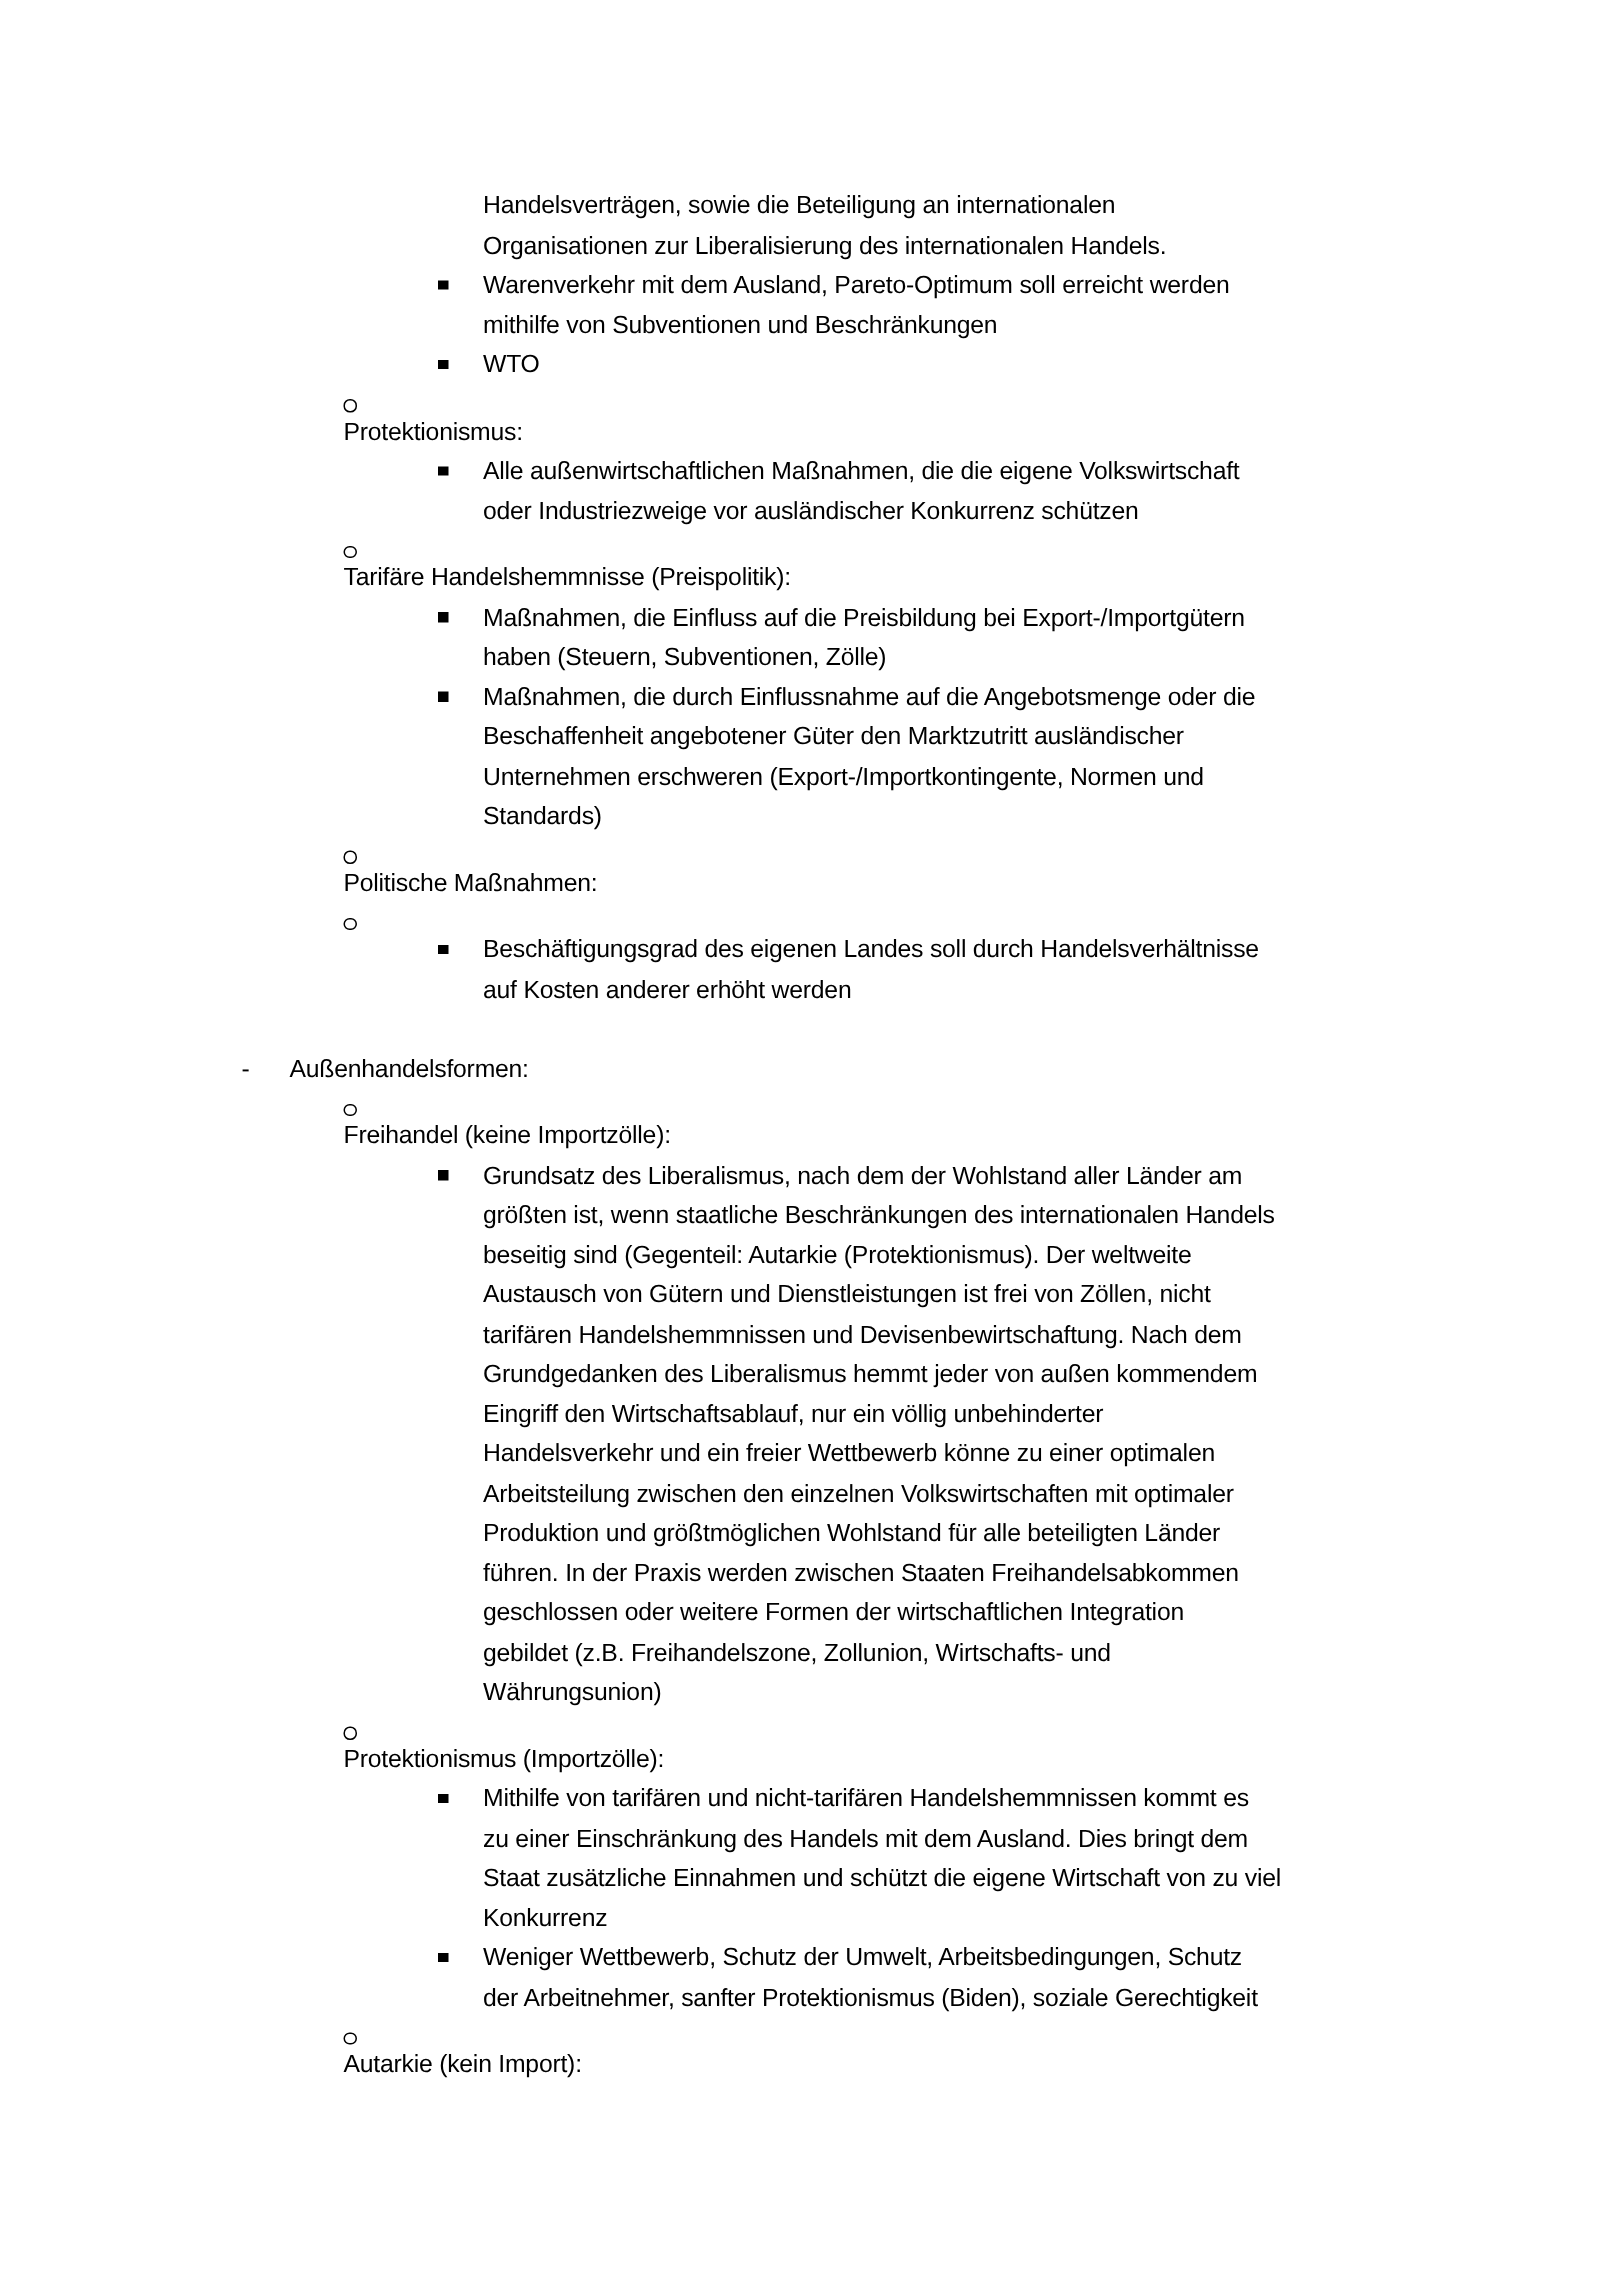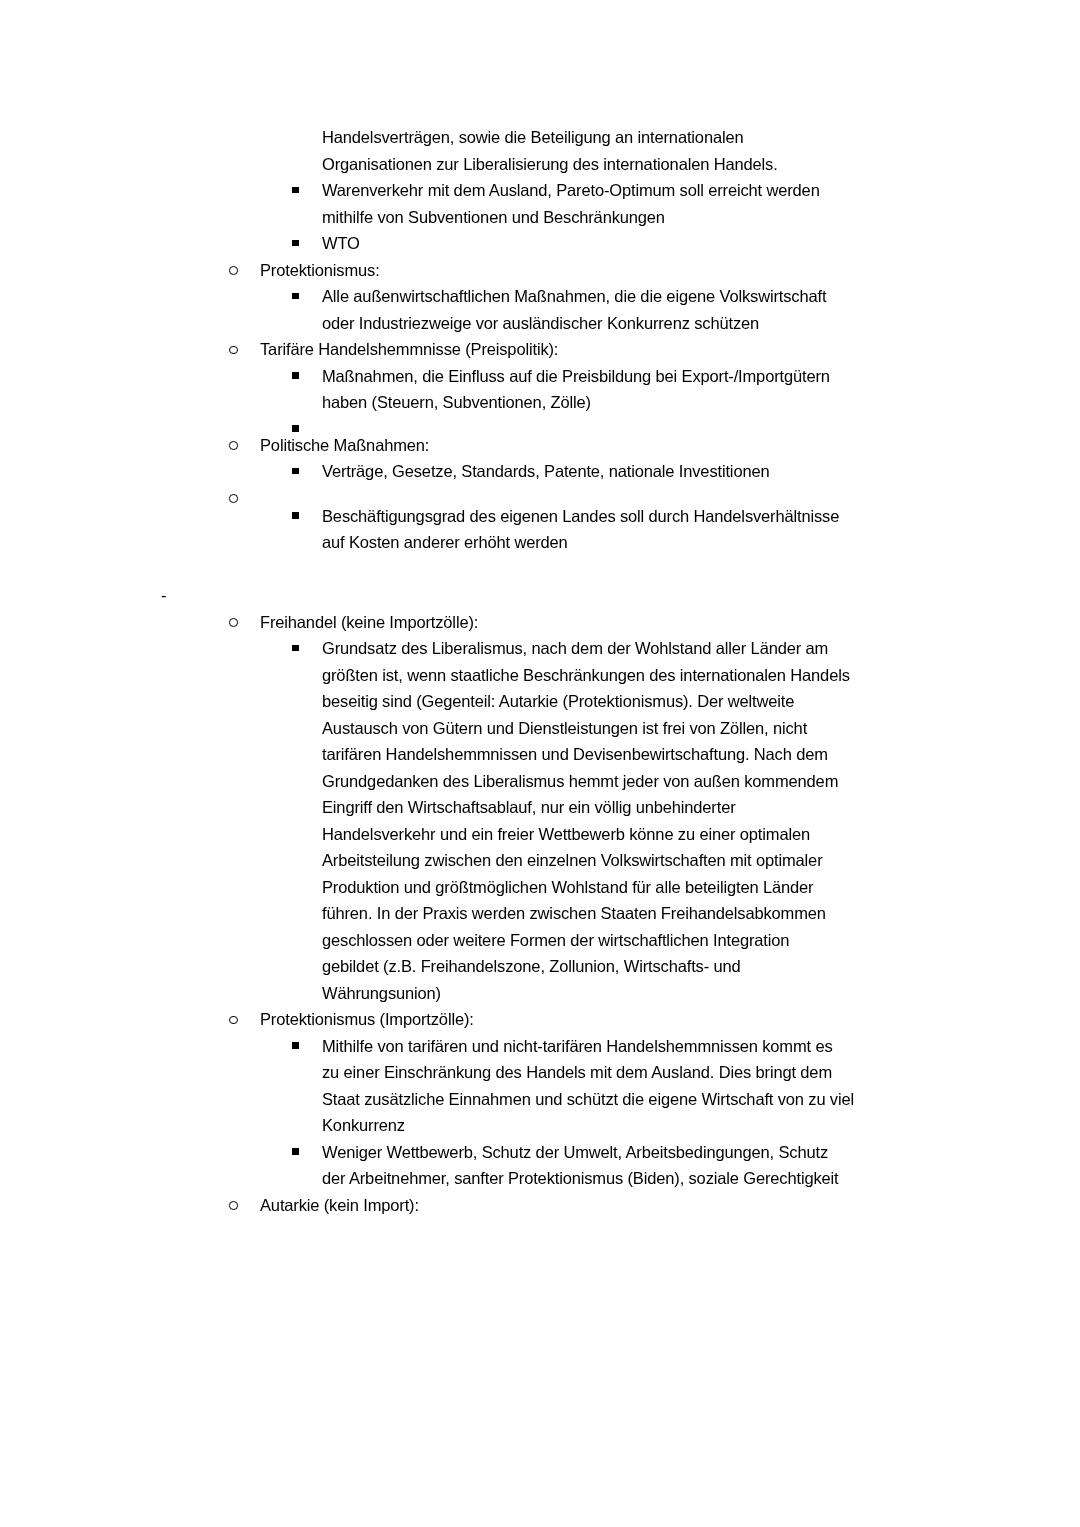--- a/index.html
+++ b/index.html
@@ -25,21 +25,21 @@
     line-height: 26.5px;
     letter-spacing: -0.15px;
   }
   .item {
     display: flex;
     align-items: flex-start;
   }
   .item.gap { margin-top: 26.5px; }
 
   .lvl1 { padding-left: 161px; }
-  .lvl2 { padding-left: 229px; }
+  .lvl2 { padding-left: 229px; flex-direction: column; }
   .lvl3 { padding-left: 292px; }
 
   .marker {
     flex: 0 0 auto;
     display: block;
     line-height: 26.5px;
   }
   .lvl1 .marker { width: 32px; }
   .lvl2 .marker { width: 31px; }
   .lvl3 .marker { width: 30px; }
@@ -114,47 +114,46 @@
         <span class="marker">
           <i class="sq"></i>
         </span>
         <div class="text">Maßnahmen, die Einfluss auf die Preisbildung bei Export-/Importgütern
 haben (Steuern, Subventionen, Zölle)</div>
       </div>
       <div class="item lvl3">
         <span class="marker">
           <i class="sq"></i>
         </span>
+        <div class="text">Maßnahmen, die durch Einflussnahme auf die Angebotsmenge oder die
+Beschaffenheit angebotener Güter den Marktzutritt ausländischer
+Unternehmen erschweren (Export-/Importkontingente, Normen und
+Standards)</div>
       </div>
       <div class="item lvl2">
         <span class="marker">
           <i class="ci"></i>
         </span>
         <div class="text">Politische Maßnahmen:</div>
-      </div>
-      <div class="item lvl3">
-        <span class="marker">
-          <i class="sq"></i>
-        </span>
-        <div class="text">Verträge, Gesetze, Standards, Patente, nationale Investitionen</div>
       </div>
       <div class="item lvl2">
         <span class="marker">
           <i class="ci"></i>
         </span>
       </div>
       <div class="item lvl3">
         <span class="marker">
           <i class="sq"></i>
         </span>
         <div class="text">Beschäftigungsgrad des eigenen Landes soll durch Handelsverhältnisse
 auf Kosten anderer erhöht werden</div>
       </div>
       <div class="item lvl1 gap">
         <span class="marker">-</span>
+        <div class="text">Außenhandelsformen:</div>
       </div>
       <div class="item lvl2">
         <span class="marker">
           <i class="ci"></i>
         </span>
         <div class="text">Freihandel (keine Importzölle):</div>
       </div>
       <div class="item lvl3">
         <span class="marker">
           <i class="sq"></i>

